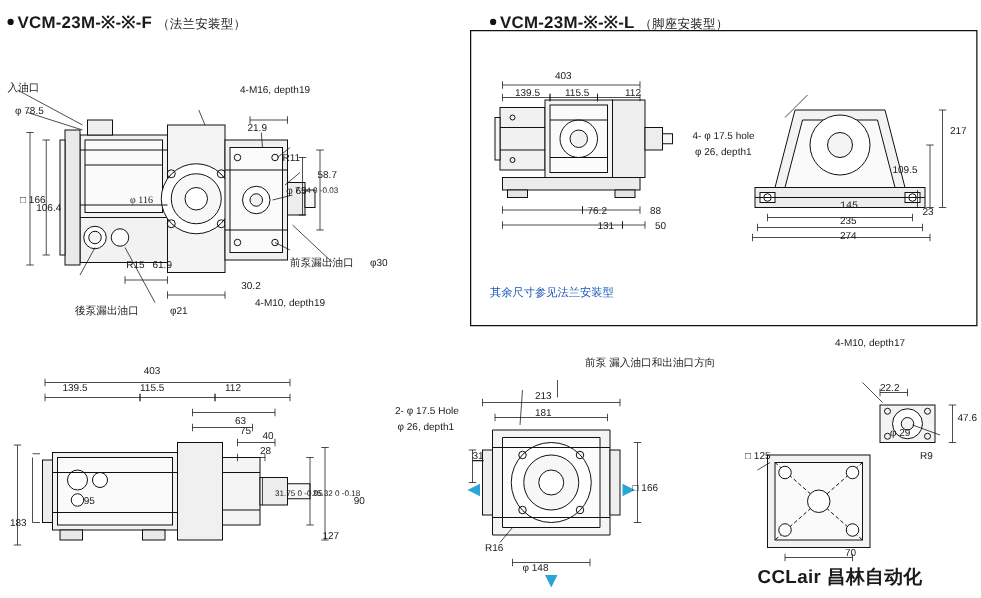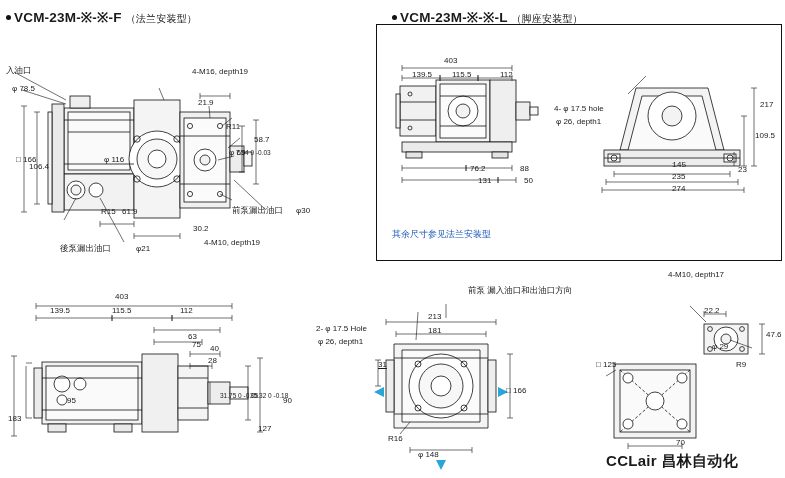--- a/index.html
+++ b/index.html
@@ -108,21 +108,21 @@
   </g>
 </svg>
 </div>
 
 <div class="abs lbl cn" style="left:6px;top:66px;">入油口</div>
 <div class="abs lbl" style="left:12px;top:84px;">φ 78.5</div>
 <div class="abs lbl" style="left:192px;top:67px;">4-M16, depth19</div>
 <div class="abs lbl" style="left:198px;top:98px;">21.9</div>
 <div class="abs lbl" style="left:226px;top:122px;">R11</div>
 <div class="abs lbl" style="left:229px;top:148px;">φ 65</div>
-<div class="abs lbl" style="left:104px;top:155px;">φ 116</div>
+<div class="abs lbl" style="left:104px;top:155px;font-family:Liberation Serif, serif;">φ 116</div>
 <div class="abs lbl" style="left:16px;top:155px;">□ 166</div>
 <div class="abs lbl" style="left:29px;top:162px;">106.4</div>
 <div class="abs lbl" style="left:84px;top:207px;padding-left:17px;">R15</div>
 <div class="abs lbl" style="left:122px;top:207px;">61.9</div>
 <div class="abs lbl" style="left:254px;top:135px;">58.7</div>
 <div class="abs lbl" style="left:236px;top:149px;font-size:6.5px;">7.94 0 -0.03</div>
 <div class="abs lbl cn" style="left:232px;top:206px;">前泵漏出油口</div>
 <div class="abs lbl" style="left:296px;top:206px;">φ30</div>
 <div class="abs lbl" style="left:193px;top:224px;">30.2</div>
 <div class="abs lbl" style="left:204px;top:238px;">4-M10, depth19</div>
@@ -206,21 +206,21 @@
         <path d="M4 129 v6 M146 129 v6"></path>
     <path d="M136 94 V108"></path>
     <path d="M48 18 L30 36"></path>
   </g>
 </svg>
 </div>
 
 <div class="abs lbl" style="left:554px;top:104px;">4- φ 17.5 hole</div>
 <div class="abs lbl" style="left:556px;top:117px;">φ 26, depth1</div>
 <div class="abs lbl" style="left:760px;top:100px;">217</div>
-<div class="abs lbl" style="left:714px;top:131px;padding-left:41px;">109.5</div>
+<div class="abs lbl" style="left:714px;top:131px;">109.5</div>
 <div class="abs lbl" style="left:672px;top:160px;font-family:Liberation Mono, monospace;">145</div>
 <div class="abs lbl" style="left:672px;top:172px;">235</div>
 <div class="abs lbl" style="left:672px;top:184px;">274</div>
 <div class="abs lbl" style="left:738px;top:165px;">23</div>
 
 <div class="abs" style="left:4px;top:286px;width:300px;height:180px;">
 <svg width="300" height="180" viewBox="0 0 300 180">
   <g stroke="#111" fill="none" stroke-width="0.8">
     <rect x="38" y="76" width="100" height="62" fill="#f2f2f2"></rect>
     <rect x="42" y="80" width="92" height="54" fill="#fafafa"></rect>

